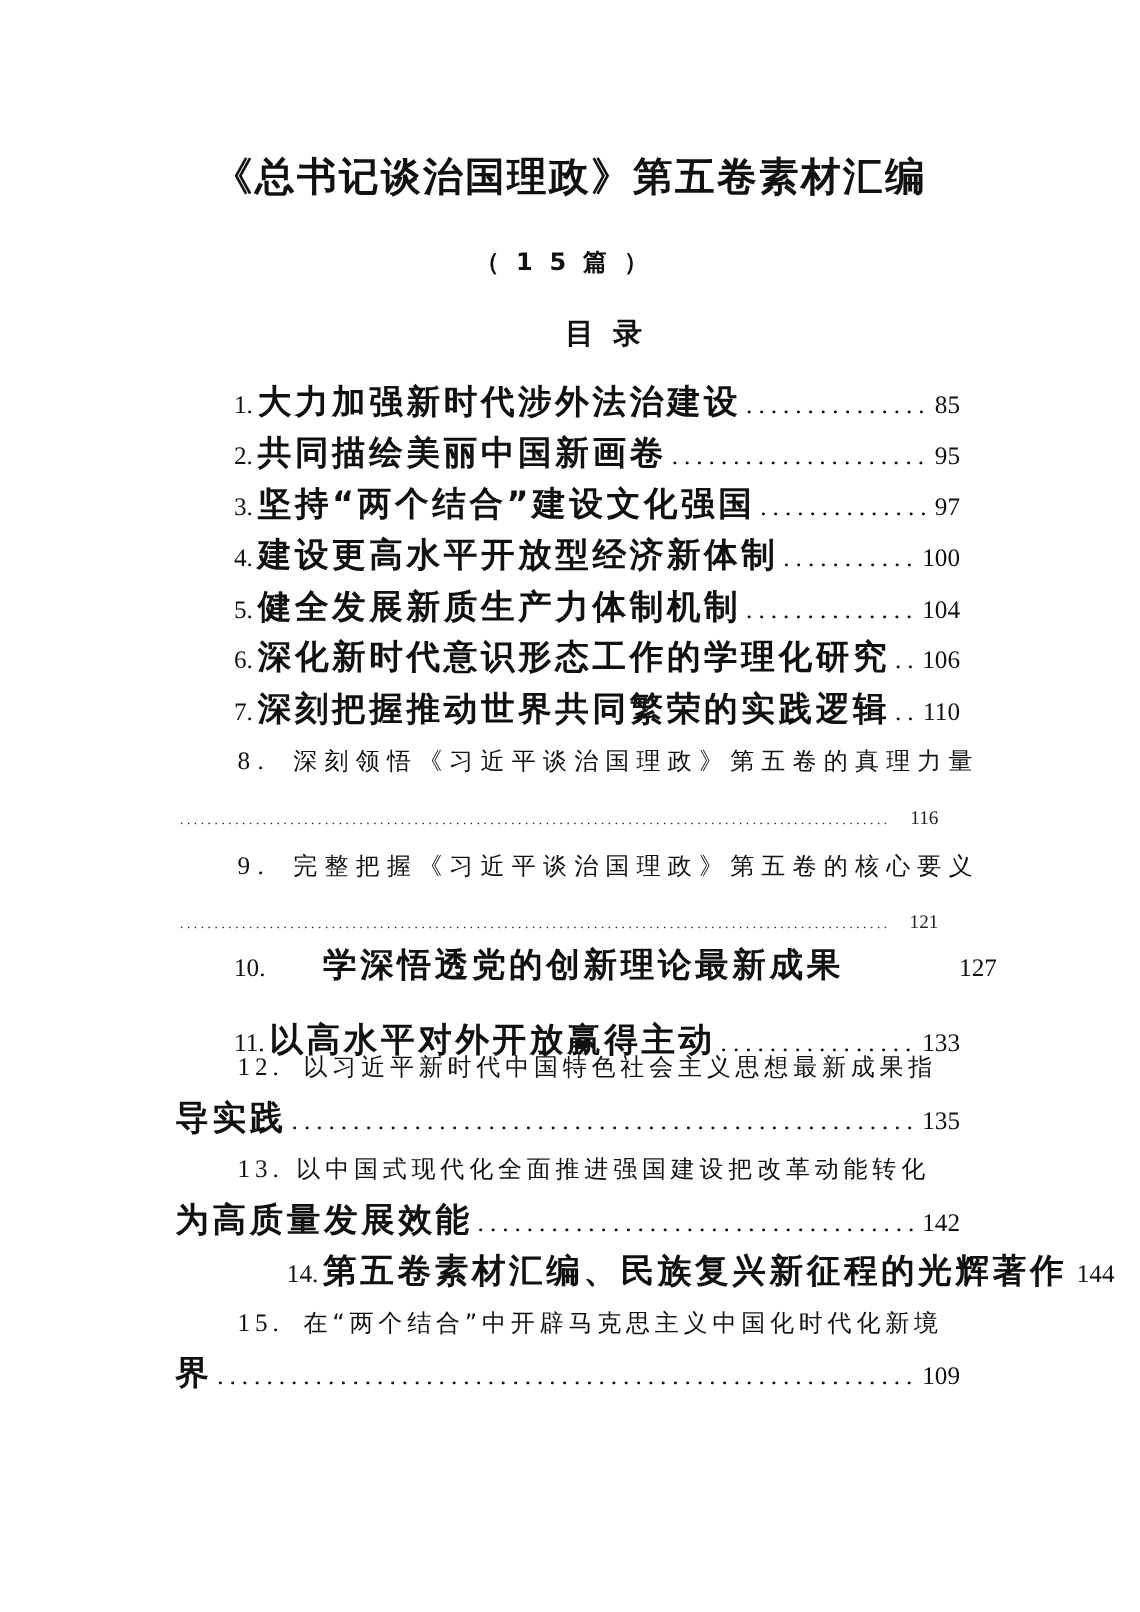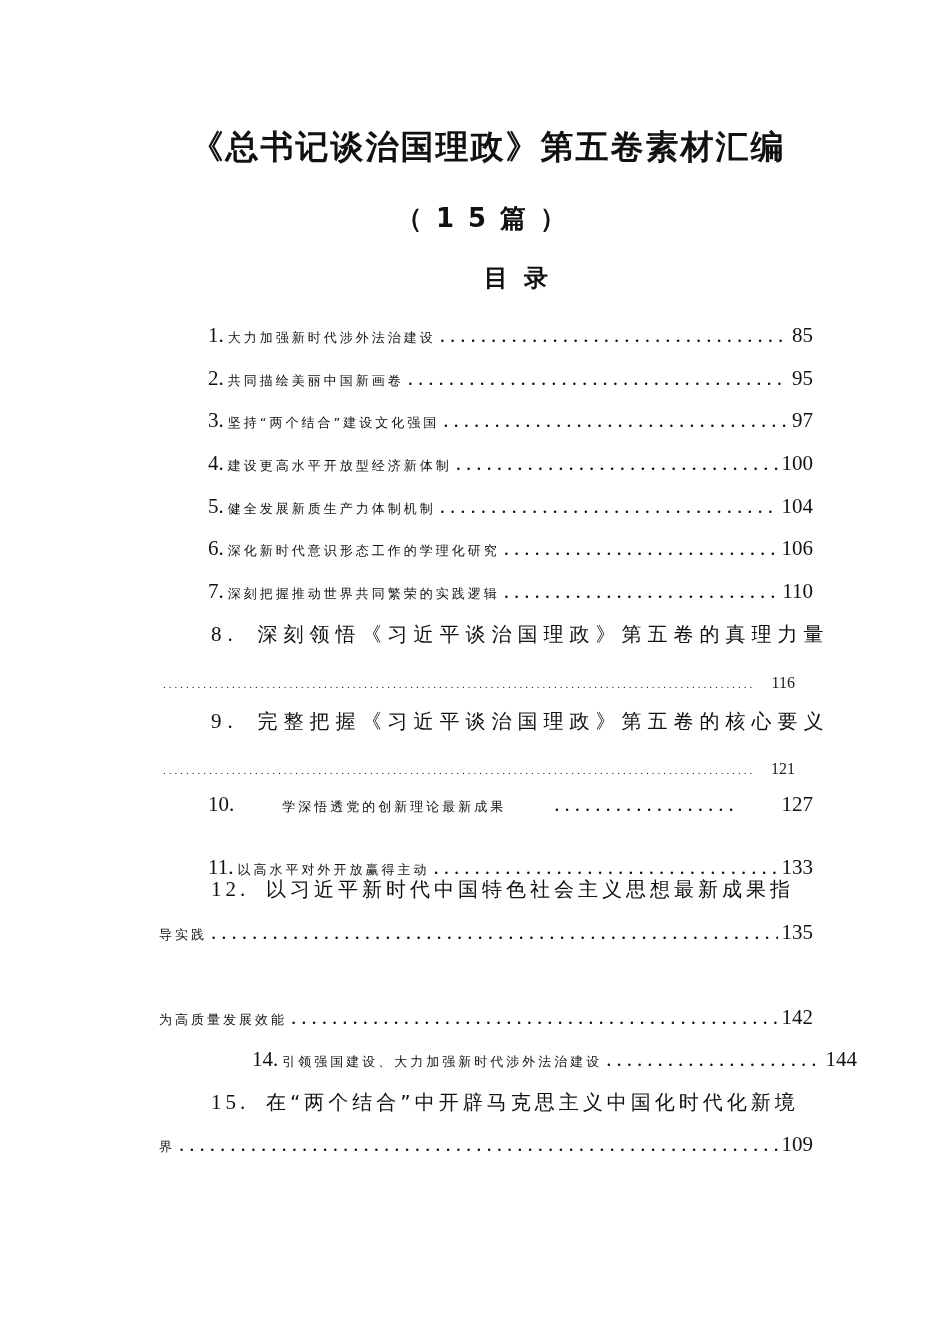--- a/index.html
+++ b/index.html
@@ -10,21 +10,21 @@
     body {
       width: 950px;
       height: 1343px;
       position: relative;
       overflow: hidden;
       font-family: "DejaVu Serif", "Liberation Serif", serif;
       color: #111111;
     }
     .page {
       position: absolute;
-      left: 13px; top: 0;
+      left: 0; top: 0;
       width: 842px;
       height: 1343px;
       background: #ffffff;
     }
     .title {
       position: absolute;
       left: 0;
       width: 950px;
       top: 124px;
       text-align: center;
@@ -35,21 +35,21 @@
       line-height: 46px;
     }
     .subtitle {
       position: absolute;
       left: 0;
       width: 950px;
       top: 196px;
       text-align: center;
       font-family: "DejaVu Sans", "Liberation Sans", sans-serif;
       font-weight: bold;
-      font-size: 26px;
+      font-size: 20px;
       letter-spacing: 14px;
       line-height: 44px;
     }
     .toc-heading {
       position: absolute;
       left: 0;
       width: 950px;
       top: 258px;
       text-align: center;
       font-family: "DejaVu Sans", "Liberation Sans", sans-serif;
@@ -68,22 +68,22 @@
       line-height: 34px;
       letter-spacing: 3px;
     }
     .toc-line .num {
       font-family: "Liberation Serif", "DejaVu Serif", serif;
       letter-spacing: 0;
       margin-right: 4px;
     }
     .toc-line .txt {
       font-family: "DejaVu Sans", "Liberation Sans", sans-serif;
-      font-weight: normal;
-      font-size: 13px;
+      font-weight: bold;
+      font-size: 28px;
     }
     .toc-line .leader {
       flex: 1;
       overflow: hidden;
       font-family: "Liberation Serif", serif;
       letter-spacing: 5px;
       margin: 0 4px;
     }
     .toc-line .leader::before {
       content: "................................................................................................................................................................";
@@ -221,29 +221,33 @@
   <div class="wrap-first" style="left:198px; top:872px; letter-spacing:4px;">
     <span class="num">12.</span>
     <span class="txt">以习近平新时代中国特色社会主义思想最新成果指</span>
   </div>
   <div class="toc-line" style="left:146px; width:654px; top:915px;">
     <span class="txt">导实践</span>
     <span class="leader"></span>
     <span class="page-num">135</span>
   </div>
 
+  <div class="wrap-first" style="left:198px; top:957px; letter-spacing:4px;">
+    <span class="num" style="margin-right:0;">13.</span>
+    <span class="txt">以中国式现代化全面推进强国建设把改革动能转化</span>
+  </div>
   <div class="toc-line" style="left:146px; width:654px; top:1000px;">
     <span class="txt">为高质量发展效能</span>
     <span class="leader"></span>
     <span class="page-num">142</span>
   </div>
 
   <div class="toc-line" style="left:195px; width:605px; top:1042px;margin-left:44px;">
     <span class="num">14.</span>
-    <span class="txt">引领强国建设、大力加强新时代涉外法治建设</span>
+    <span class="txt">第五卷素材汇编、民族复兴新征程的光辉著作</span>
     <span class="leader"></span>
     <span class="page-num">144</span>
   </div>
 
   <div class="wrap-first" style="left:198px; top:1085px; letter-spacing:4px;">
     <span class="num">15.</span>
     <span class="txt">在“两个结合”中开辟马克思主义中国化时代化新境</span>
   </div>
   <div class="toc-line" style="left:146px; width:654px; top:1127px;">
     <span class="txt">界</span>

